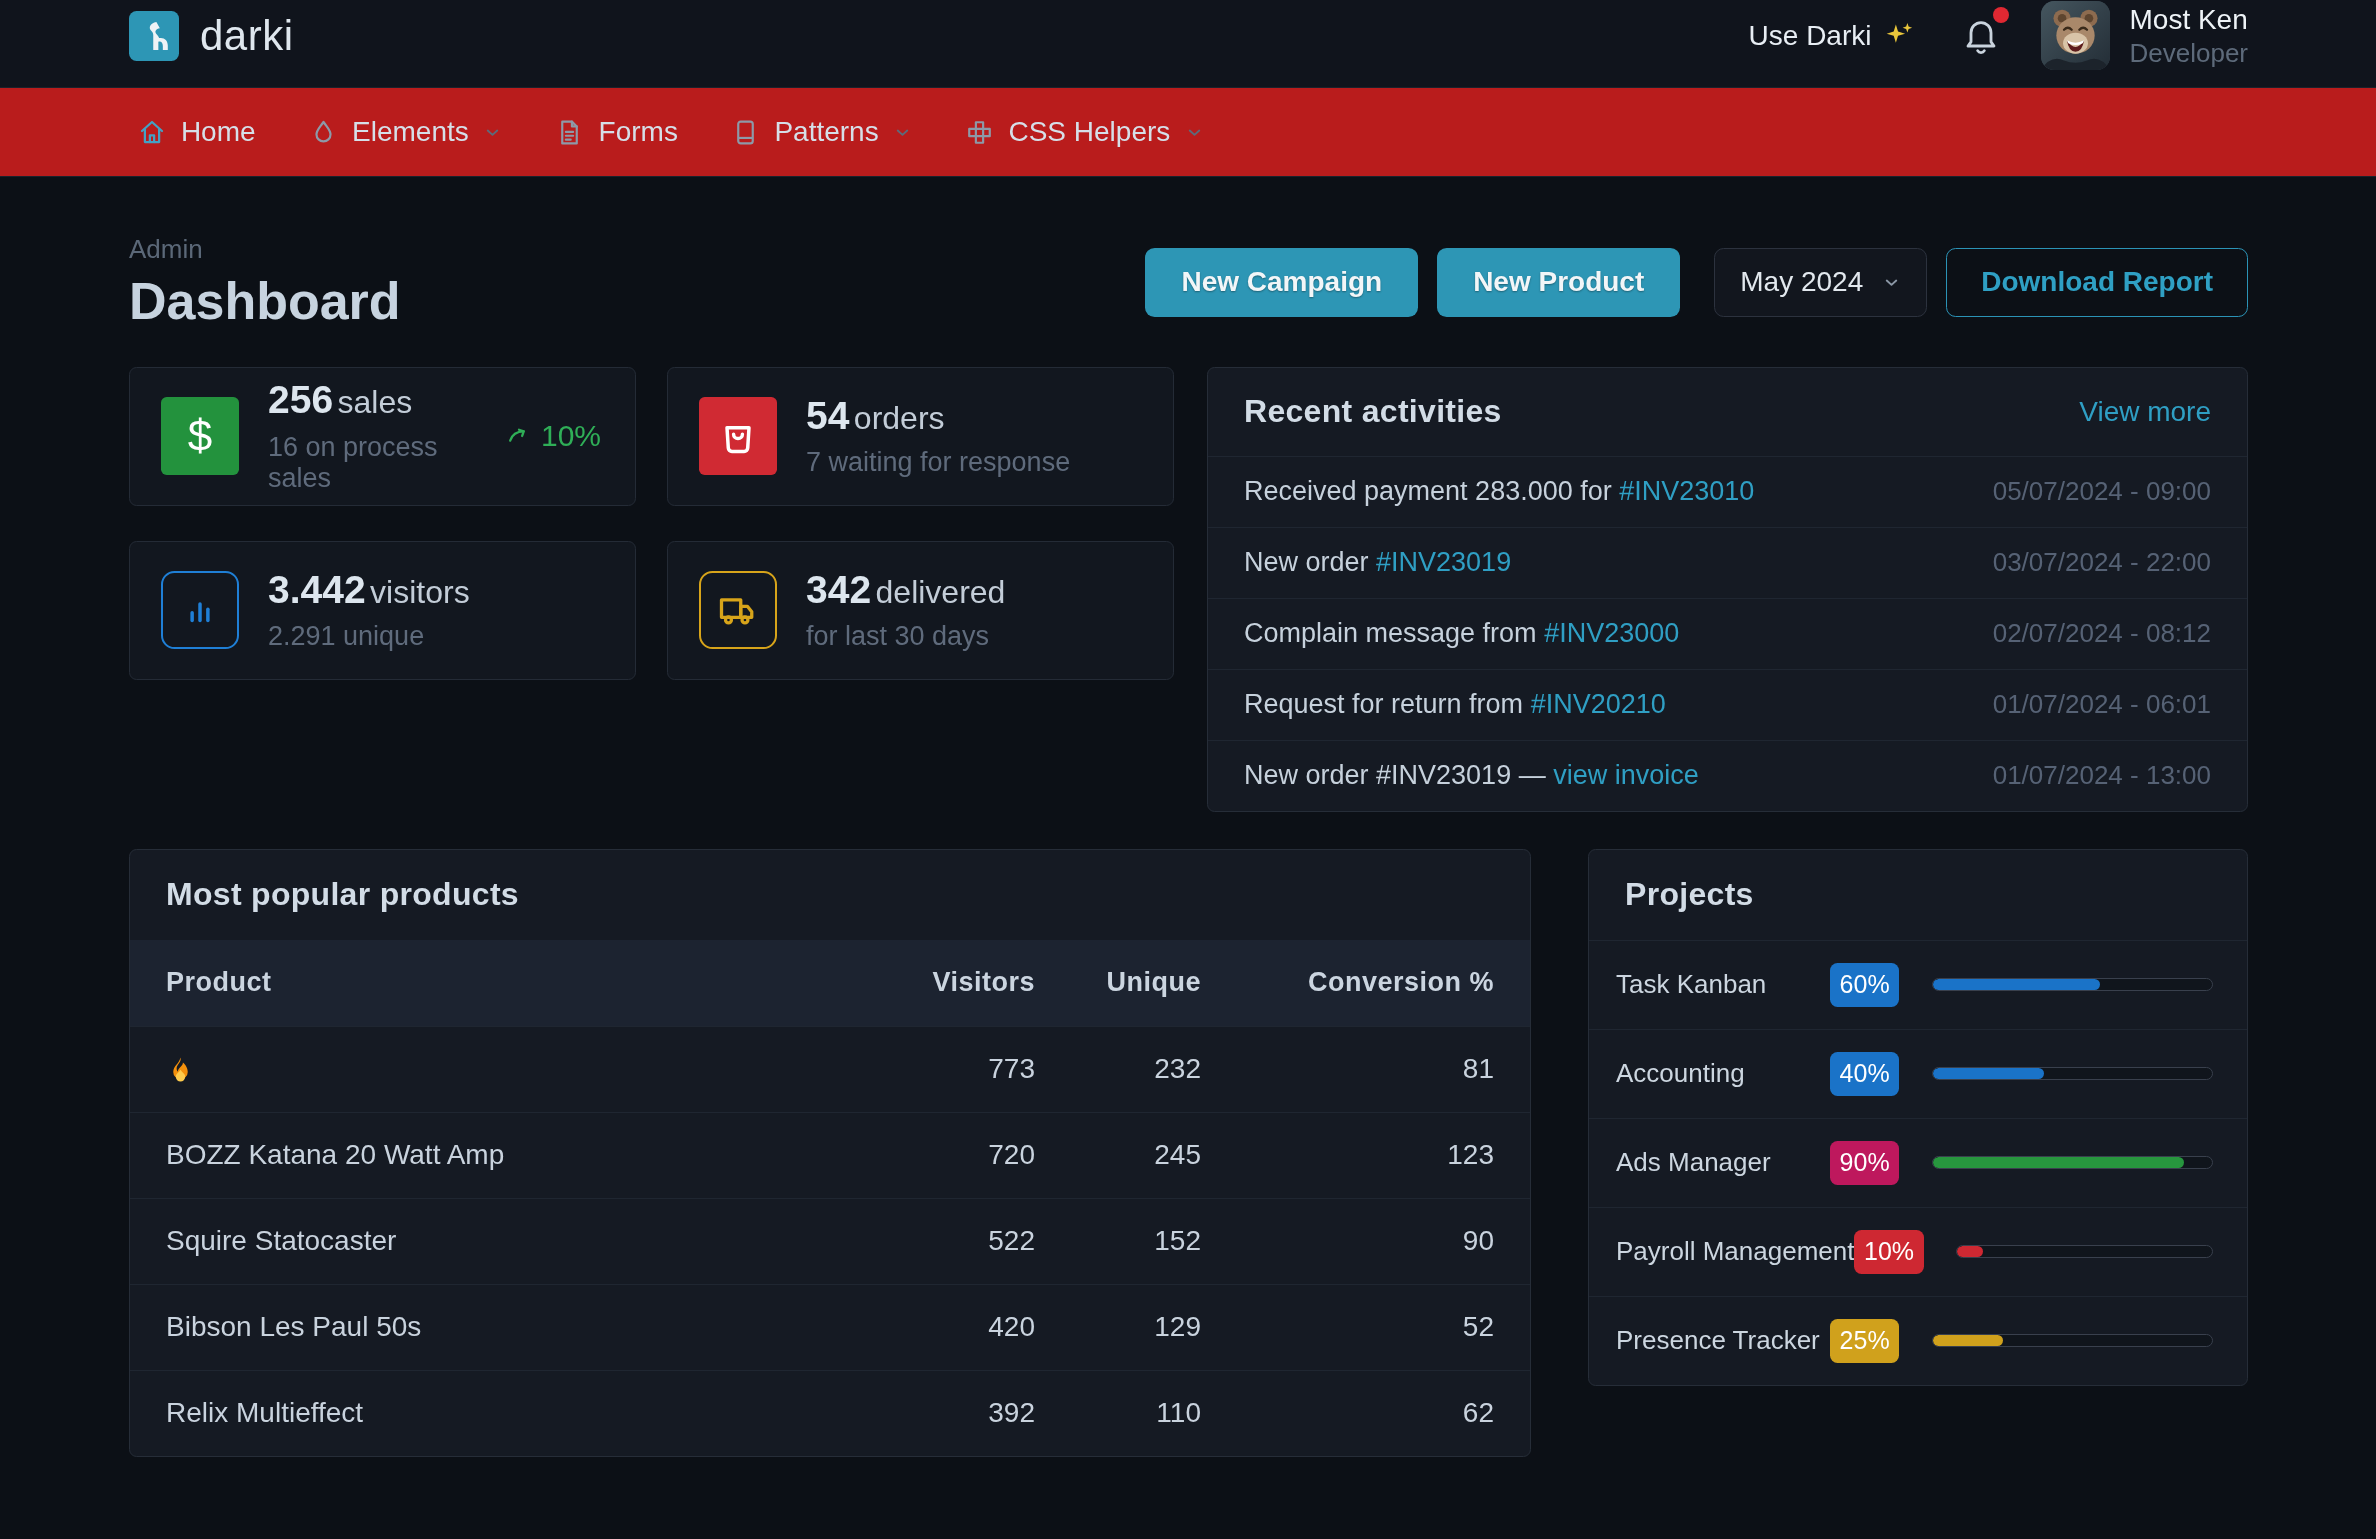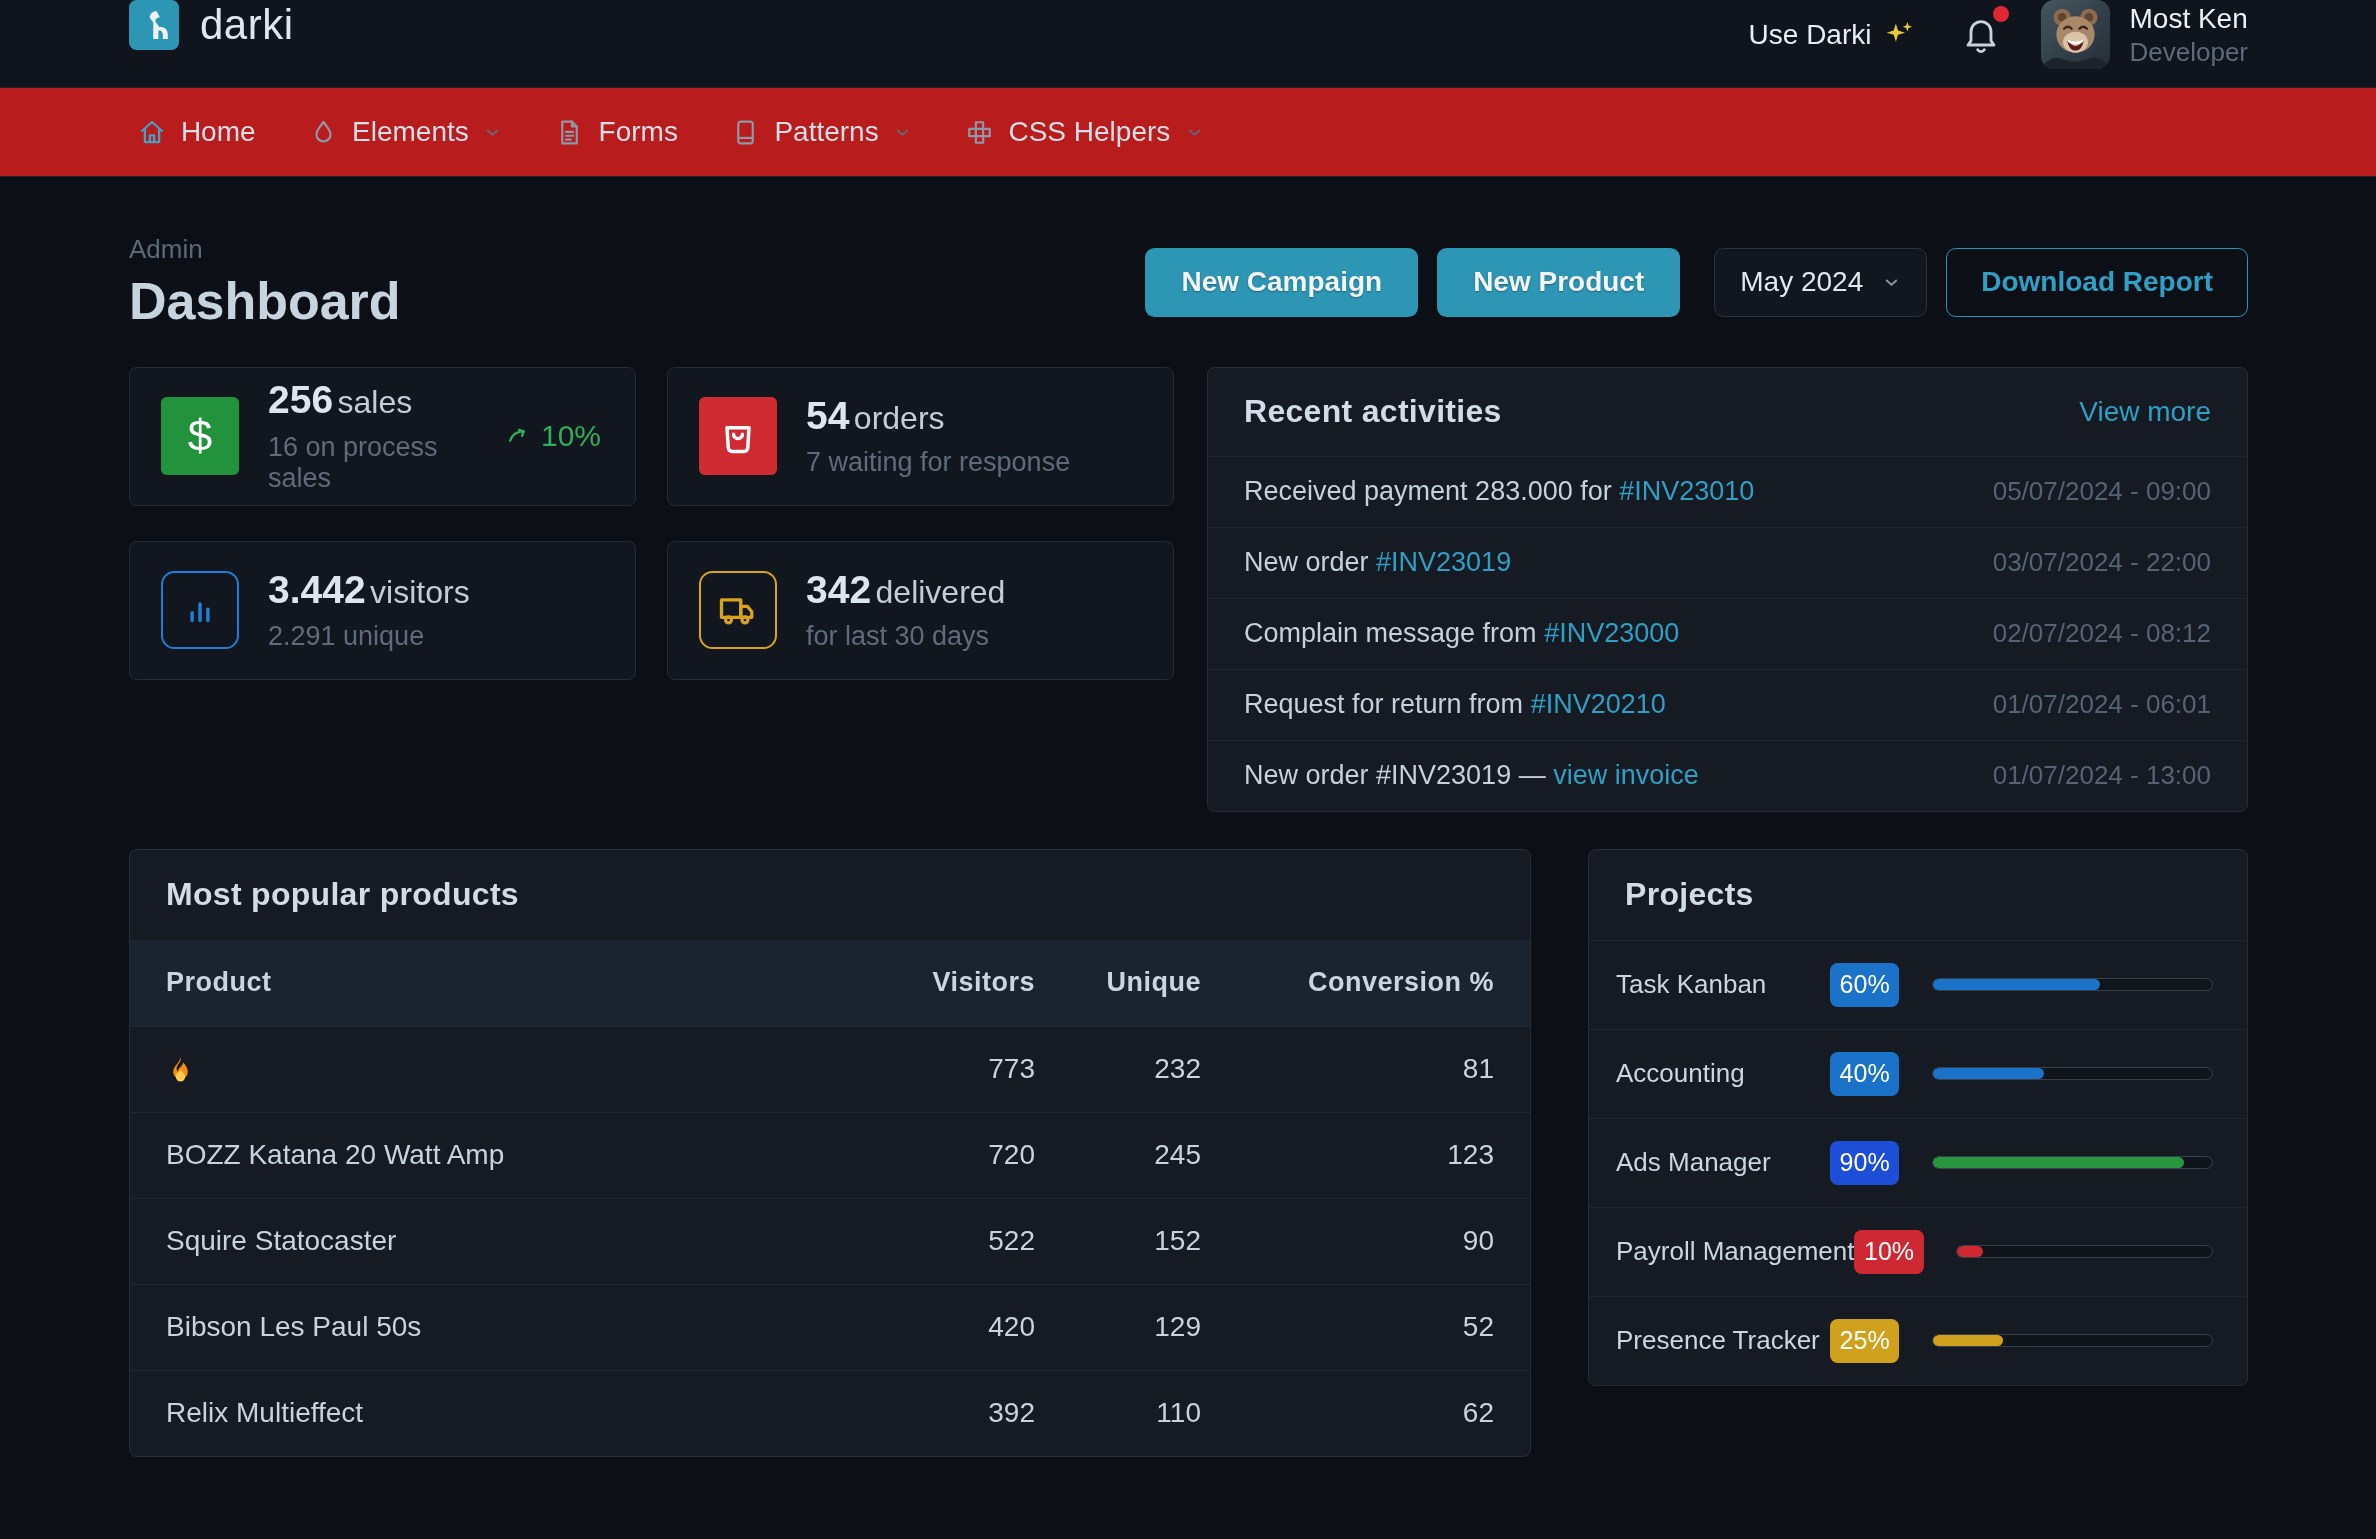--- a/index.html
+++ b/index.html
@@ -3,21 +3,21 @@
 <meta charset="utf-8">
 <style>
   * { box-sizing: border-box; margin: 0; padding: 0; }
   html,body { background:#0c1016; }
   .canvas{
     position:relative; width:2376px; height:1540px; overflow:hidden;
     background:#0c1016; color:#c9d3de;
     font-family:"Liberation Sans","DejaVu Sans",sans-serif;
   }
   
-  .topbar{ height:88px; background:#10141c; display:flex; align-items:flex-start;
+  .topbar{ height:88px; background:#10141c; display:flex; align-items:center;
            padding:0 128px 16px 129px; border-bottom:1px solid #1b212b;}
   .brand{ display:flex; align-items:center; gap:21px; cursor:pointer;}
   .brand-mark{ width:50px; height:50px; border-radius:7.6px; background:#2d96b5;
                display:flex; align-items:center; justify-content:center;}
   .brand-name{ font-size:42px; color:#dfe7ee; letter-spacing:0.5px;}
   .topbar-right{ margin-left:auto; display:flex; align-items:center;}
   .cta-link{ font-size:28px; color:#e8eef4; display:flex; align-items:center; gap:11.5px; cursor:pointer;}
   .bell-wrap{ position:relative; margin-left:46px; cursor:pointer;}
   .bell-dot{ position:absolute; top:-8.6px; right:-7.6px; width:16.3px; height:16.3px;
              border-radius:50%; background:#e02832;}
@@ -390,21 +390,21 @@
         </div>
         <div class="prj-row">
           <div class="prj-name">Accounting</div>
           <div class="prj-badge" style="background-color: rgb(26, 115, 200);">40%</div>
           <div class="prj-track">
             <div class="prj-fill" style="width: 40%; background-color: rgb(26, 115, 200);"></div>
           </div>
         </div>
         <div class="prj-row">
           <div class="prj-name">Ads Manager</div>
-          <div class="prj-badge" style="background-color: #1d4ed8;">90%</div>
+          <div class="prj-badge" style="background-color: #be185d;">90%</div>
           <div class="prj-track">
             <div class="prj-fill" style="width: 90%; background-color: rgb(39, 150, 62);"></div>
           </div>
         </div>
         <div class="prj-row">
           <div class="prj-name">Payroll Management</div>
           <div class="prj-badge" style="background-color: rgb(206, 40, 50);">10%</div>
           <div class="prj-track">
             <div class="prj-fill" style="width: 10%; background-color: rgb(206, 40, 50);"></div>
           </div>

